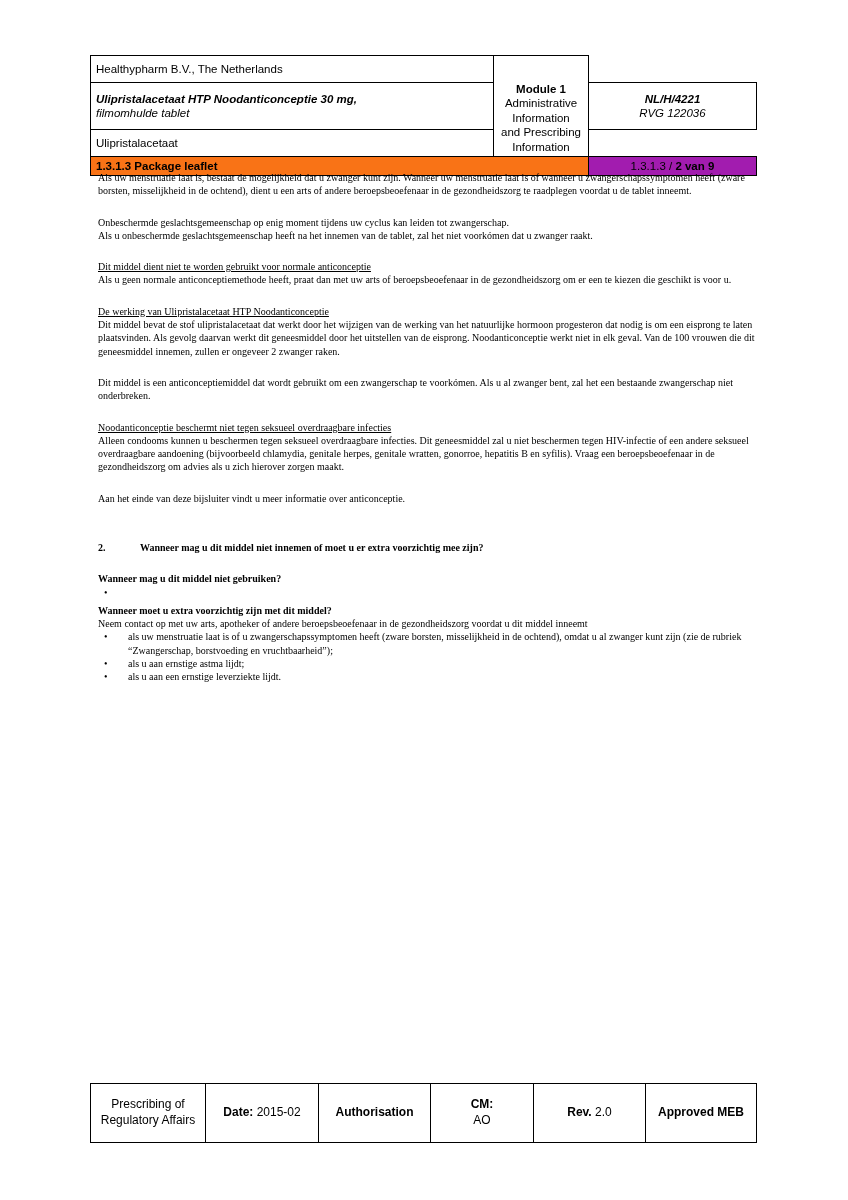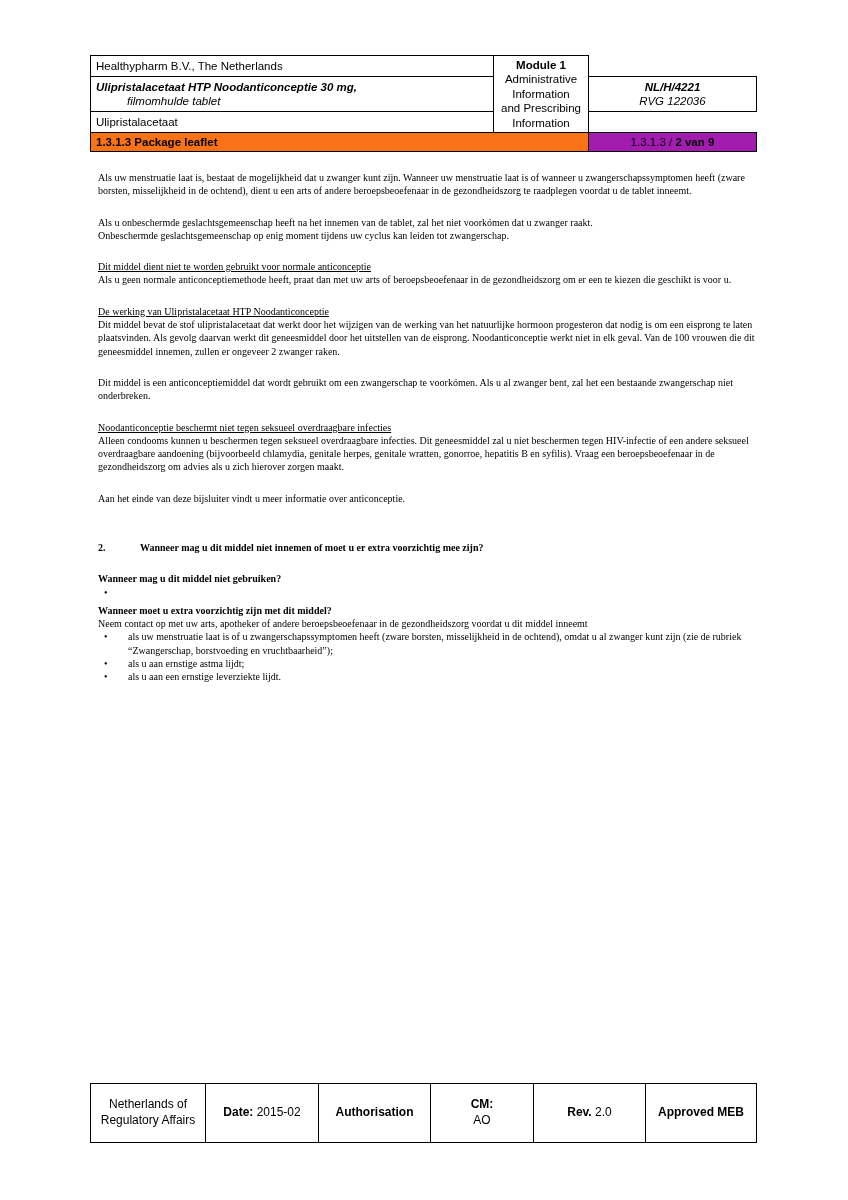--- a/index.html
+++ b/index.html
@@ -45,37 +45,36 @@
   }
   .hdr-product {
     font-weight: bold;
     font-style: italic;
     font-size: 11.5px;
   }
   .hdr-product .subline {
     font-weight: normal;
     font-style: italic;
     display: block;
-    margin-left: 31px;
   }
   .hdr-code {
     text-align: center;
     font-style: italic;
     font-size: 11.5px;
     line-height: 1.35;
   }
   .hdr-code .c1 { font-weight: bold; display:block; }
   .hdr-code .c2 { font-weight: normal; display:block; }
   .hdr-module {
     text-align: center;
     font-size: 11.5px;
     line-height: 1.3;
     padding: 4px 6px;
   }
-  .hdr-module .mod-title { font-weight: bold; display:block; }
+  .hdr-module .mod-title { font-weight: bold; display:block;margin-top:24px; }
   .hdr-module .mod-sub { font-weight: normal; display:block; }
   .hdr-substance { font-size: 11.5px; }
   .hdr-leaflet {
     background: #f97316;
     font-weight: bold;
     font-size: 16px;
     padding: 4px 6px;
   }
   .hdr-page {
     text-align: center;
@@ -193,22 +192,22 @@
         <td class="hdr-page"><span>1.3.1.3 / </span><span class="pg-bold">2 van 9</span></td>
       </tr>
     </tbody>
   </table>
 
   <div class="body-area">
 
     <p class="para">Als uw menstruatie laat is, bestaat de mogelijkheid dat u zwanger kunt zijn. Wanneer uw menstruatie laat is of wanneer u zwangerschapssymptomen heeft (zware borsten, misselijkheid in de ochtend), dient u een arts of andere beroepsbeoefenaar in de gezondheidszorg te raadplegen voordat u de tablet inneemt.</p>
     <div class="spacer"></div>
 
+    <p class="para">Onbeschermde geslachtsgemeenschap op enig moment tijdens uw cyclus kan leiden tot zwangerschap.</p>
     <p class="para">Als u onbeschermde geslachtsgemeenschap heeft na het innemen van de tablet, zal het niet voorkómen dat u zwanger raakt.</p>
-    <p class="para">Onbeschermde geslachtsgemeenschap op enig moment tijdens uw cyclus kan leiden tot zwangerschap.</p>
     <div class="spacer"></div>
 
     <p class="underline-head">Dit middel dient niet te worden gebruikt voor normale anticonceptie</p>
     <p class="para">Als u geen normale anticonceptiemethode heeft, praat dan met uw arts of beroepsbeoefenaar in de gezondheidszorg om er een te kiezen die geschikt is voor u.</p>
     <div class="spacer"></div>
 
     <p class="underline-head">De werking van Ulipristalacetaat HTP Noodanticonceptie</p>
     <p class="para">Dit middel bevat de stof ulipristalacetaat dat werkt door het wijzigen van de werking van het natuurlijke hormoon progesteron dat nodig is om een eisprong te laten plaatsvinden. Als gevolg daarvan werkt dit geneesmiddel door het uitstellen van de eisprong. Noodanticonceptie werkt niet in elk geval. Van de 100 vrouwen die dit geneesmiddel innemen, zullen er ongeveer 2 zwanger raken.</p>
     <div class="spacer"></div>
 
@@ -251,21 +250,21 @@
       <col style="width:115px">
       <col style="width:113px">
       <col style="width:112px">
       <col style="width:103px">
       <col style="width:112px">
       <col style="width:111px">
     </colgroup>
     <tbody>
       <tr>
         <td class="ftr-dept">
-          <span>Netherlands of</span><br>
+          <span>Prescribing of</span><br>
           <span>Regulatory Affairs</span>
         </td>
         <td><span class="ftr-b">Date:</span><span class="ftr-n"> 2015-02</span></td>
         <td class="ftr-b">Authorisation</td>
         <td><span class="ftr-b">CM:</span><br><span class="ftr-n">AO</span></td>
         <td><span class="ftr-b">Rev.</span><span class="ftr-n"> 2.0</span></td>
         <td class="ftr-b">Approved MEB</td>
       </tr>
     </tbody>
   </table>

